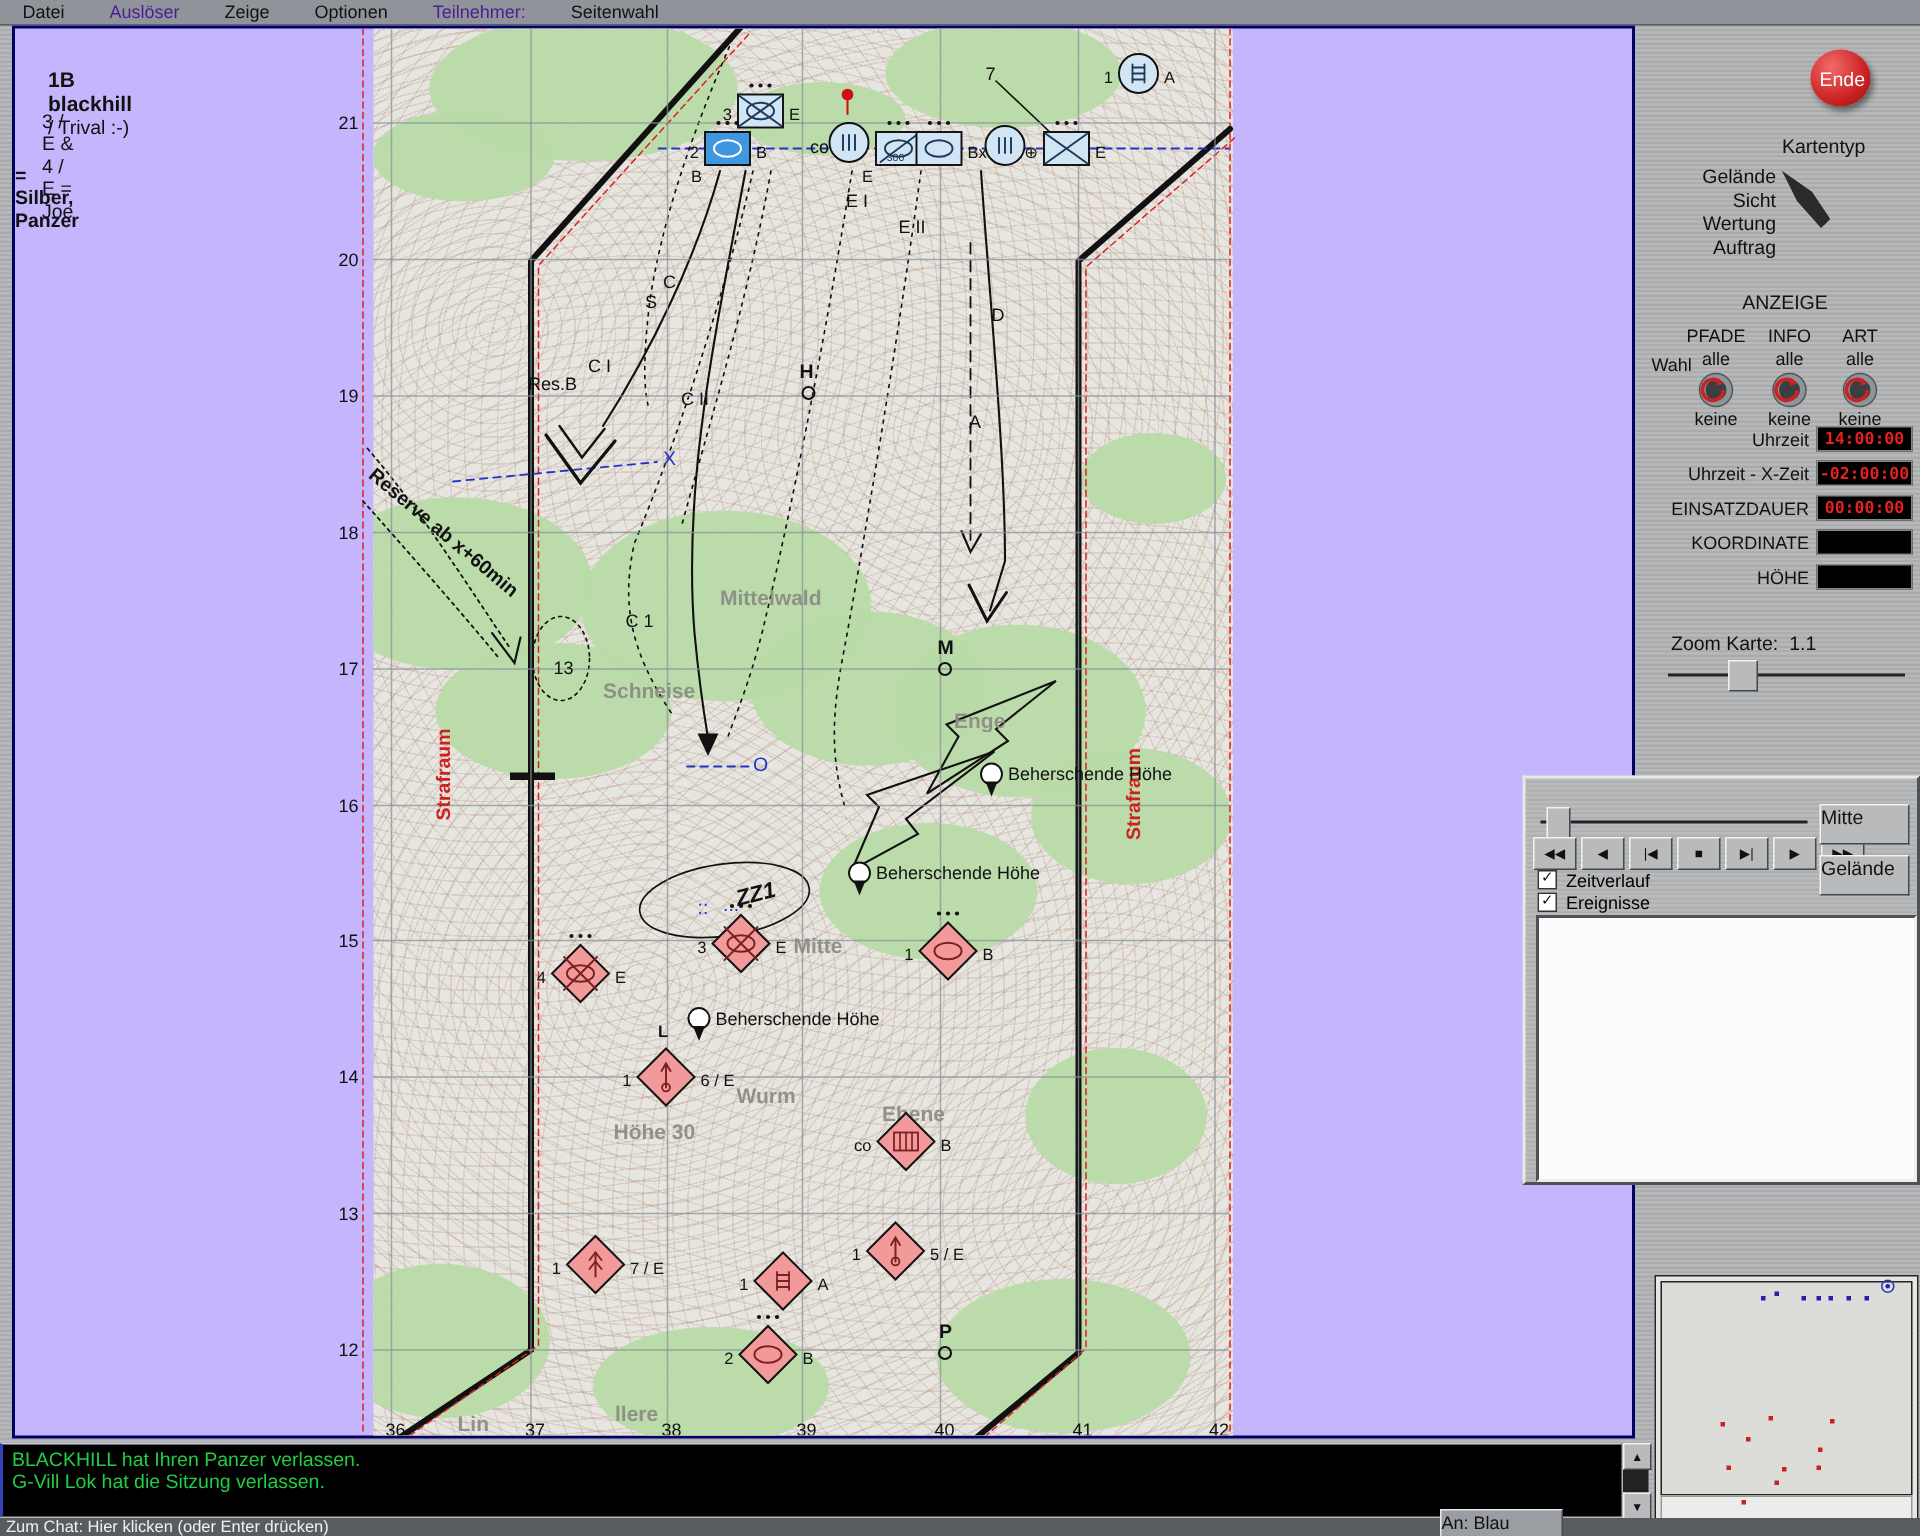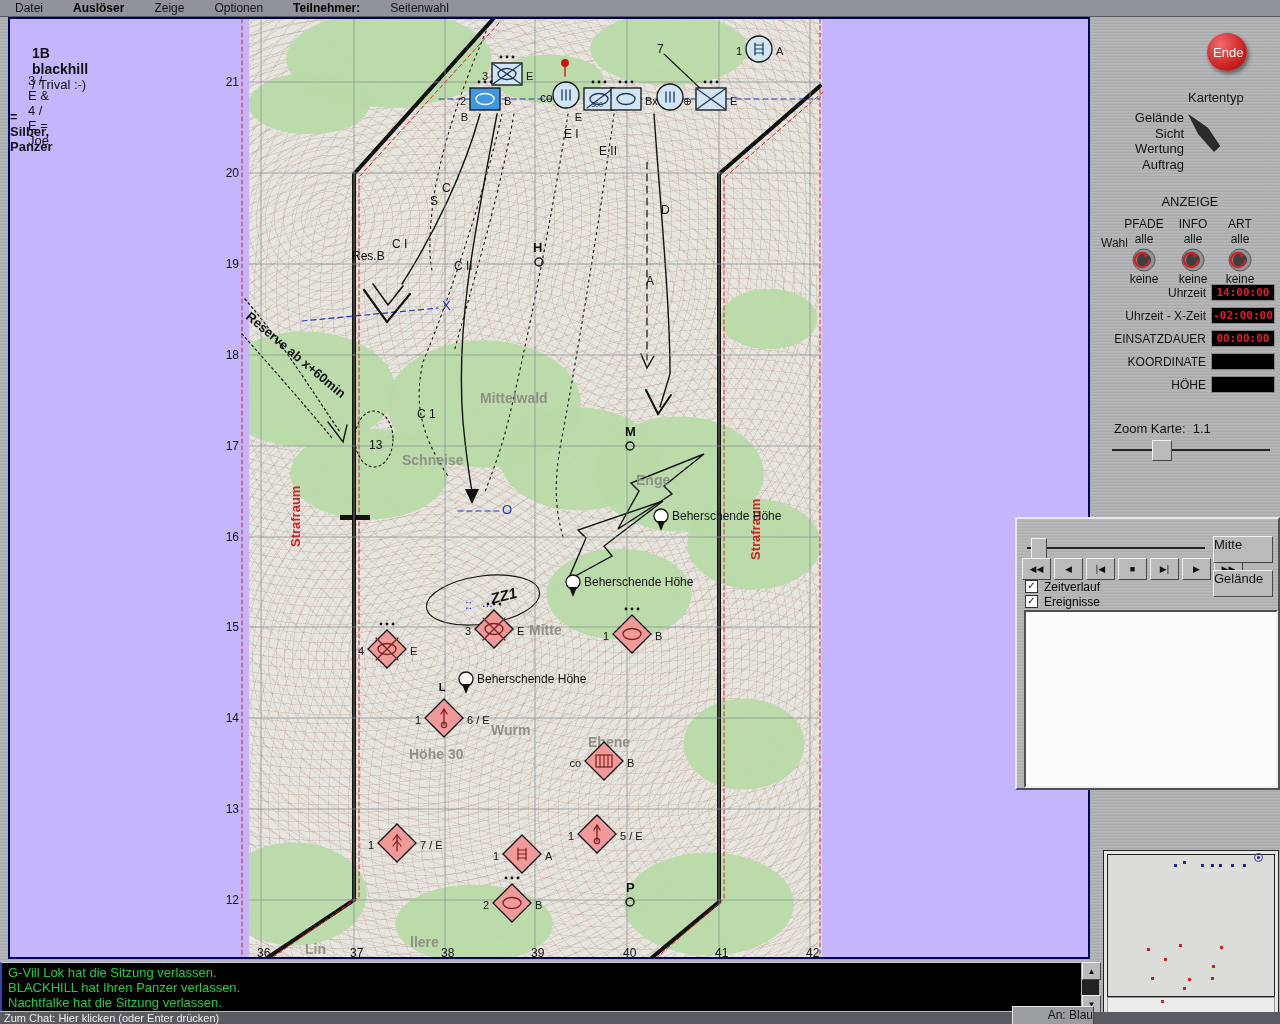--- a/index.html
+++ b/index.html
@@ -4,21 +4,21 @@
 <style>
   html,body{margin:0;padding:0;}
   body{width:1280px;height:1024px;overflow:hidden;position:relative;
        font-family:"Liberation Sans",sans-serif;
        background:#b1b3b5;
        background-image:repeating-linear-gradient(180deg,rgba(255,255,255,.07) 0 1px,rgba(0,0,0,.05) 2px 3px);}
   
   #menubar{position:absolute;left:0;top:0;width:1280px;height:16px;background:#90949a;
            border-bottom:1px solid #5a5e64;display:flex;align-items:center;font-size:12px;color:#111;}
   .menu-item{padding:0 15px;cursor:default;white-space:nowrap;}
-  .menu-item.disabled{color:#000000;font-weight:bold;}
+  .menu-item.disabled{color:#4c1d95;}
   
   #mapwin{position:absolute;left:8px;top:17px;width:1082px;height:942px;background:#c4b5fd;
           border:2px solid #000066;box-sizing:border-box;overflow:hidden;}
   #annot{position:absolute;left:0;top:0;color:#111;}
   #annot .a1{position:absolute;left:22px;top:26px;font-size:13px;}
   #annot .a1 b{font-size:14px;}
   #annot .a2{position:absolute;left:18px;top:54px;font-size:13px;}
   #annot .a3{position:absolute;left:0px;top:90px;font-size:13px;font-weight:bold;}
   #topo{position:absolute;left:239px;top:0px;width:573px;height:942px;background-color:#e7e5df;}
   #mapsvg{position:absolute;left:0;top:0;pointer-events:none;}
@@ -74,22 +74,22 @@
   
   #chat{position:absolute;left:0px;top:962px;width:1081px;height:49px;background:#000;
         border-top:1px solid #ccd;border-left:2px solid #3344bb;box-sizing:border-box;padding:2px 6px;}
   .chatline{color:#22cc44;font-size:13px;line-height:15px;white-space:nowrap;}
   #chatscroll{position:absolute;left:1082px;top:962px;width:17px;height:49px;background:#222;}
   .sarrow{position:absolute;left:0;width:17px;height:16px;background:#b8babc;font-size:8px;color:#111;
         display:flex;align-items:center;justify-content:center;
         border-top:1px solid #f2f2f2;border-left:1px solid #f2f2f2;border-right:1px solid #44484c;border-bottom:1px solid #44484c;}
   #statusbar{position:absolute;left:0;top:1012px;width:1280px;height:24px;background:#585c60;color:#f0f0f0;
         font-size:11px;line-height:12px;padding-left:4px;box-sizing:border-box;}
-  #tobtn{position:absolute;left:1012px;top:1006px;width:80px;height:17px;background:#9a9ea2;color:#111;
-        font-size:12px;text-align:right;line-height:17px;
+  #tobtn{position:absolute;left:960px;top:1006px;width:80px;height:17px;background:#9a9ea2;color:#111;
+        font-size:12px;text-align:left;line-height:17px;
         border-top:1px solid #e8e8e8;border-left:1px solid #e8e8e8;border-right:1px solid #44484c;border-bottom:1px solid #44484c;cursor:pointer;}
 </style>
 </head>
 <body>
 
 <div id="menubar">
     <div class="menu-item">Datei</div>
     <div class="menu-item disabled">Auslöser</div>
     <div class="menu-item">Zeige</div>
     <div class="menu-item">Optionen</div>
@@ -520,22 +520,21 @@
     <div class="mdot" style="left: 116px; top: 95px; background: rgb(204, 34, 34);"></div>
     <div class="mdot" style="left: 108px; top: 114px; background: rgb(204, 34, 34);"></div>
     <div class="mdot" style="left: 47px; top: 126px; background: rgb(204, 34, 34);"></div>
     <div class="mdot" style="left: 84px; top: 127px; background: rgb(204, 34, 34);"></div>
     <div class="mdot" style="left: 107px; top: 126px; background: rgb(204, 34, 34);"></div>
     <div class="mdot" style="left: 79px; top: 136px; background: rgb(204, 34, 34);"></div>
     <div class="mdot" style="left: 57px; top: 149px; background: rgb(204, 34, 34);"></div>
   </div>
 
 <div id="chat">
+    <div class="chatline">BLACKHILL hat Ihren Panzer verlassen.</div>
     <div class="chatline">G-Vill Lok hat die Sitzung verlassen.</div>
-    <div class="chatline">BLACKHILL hat Ihren Panzer verlassen.</div>
-    <div class="chatline">Nachtfalke hat die Sitzung verlassen.</div>
   </div>
 <div id="chatscroll">
   <div class="sarrow" style="top:0;">▲</div>
   <div class="sarrow" style="top:33px;">▼</div>
 </div>
 <div id="statusbar">Zum Chat: Hier klicken (oder Enter drücken)</div>
 <div id="tobtn">An: Blau</div>
 
 </body></html>

